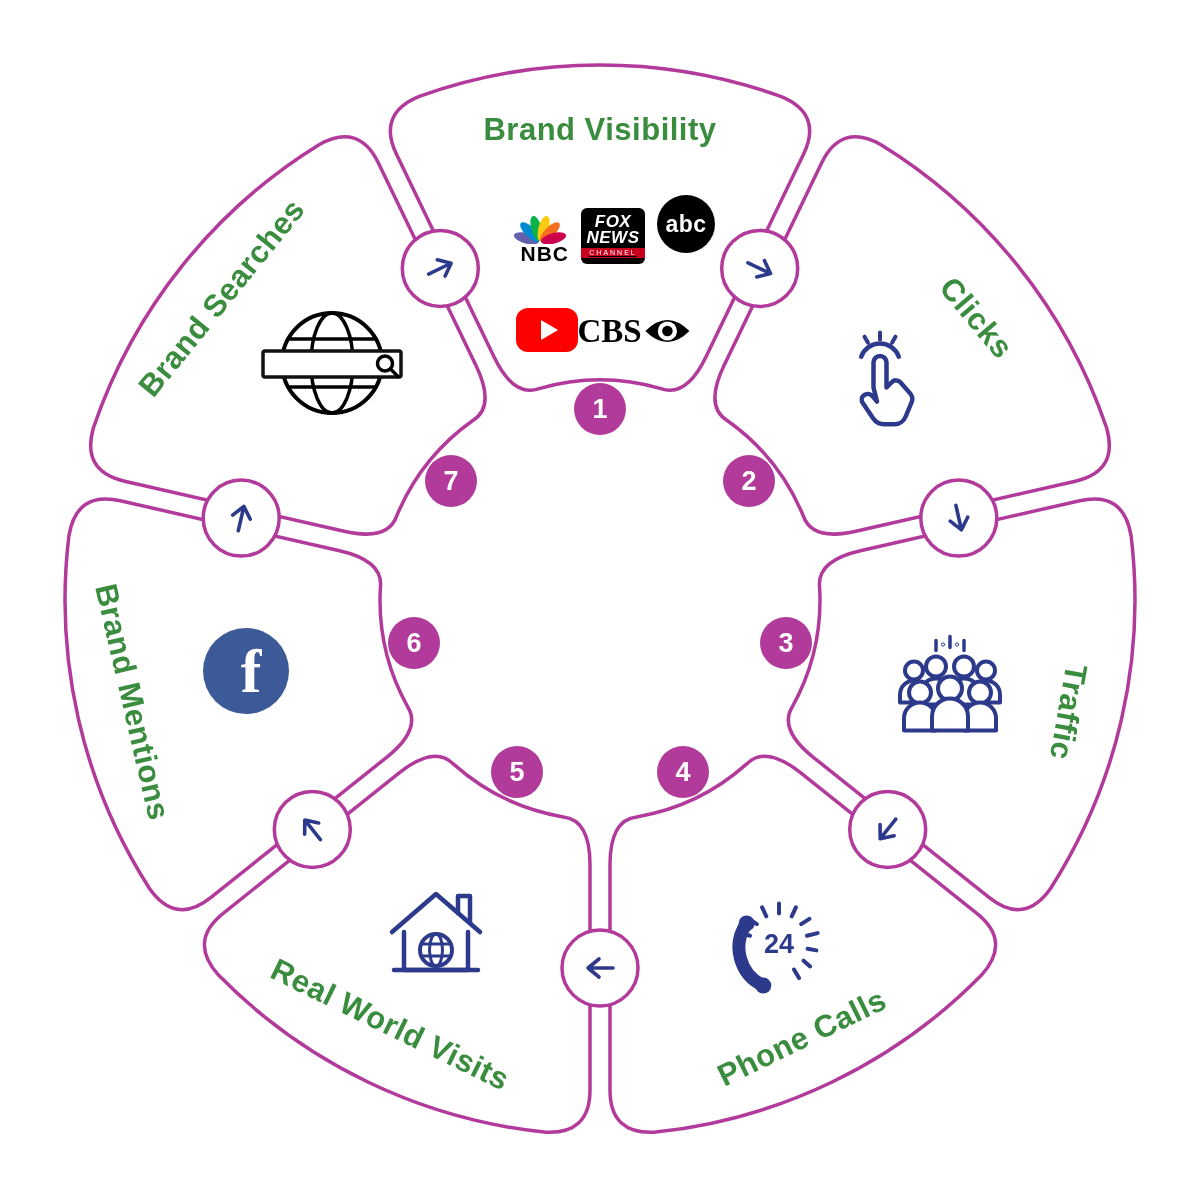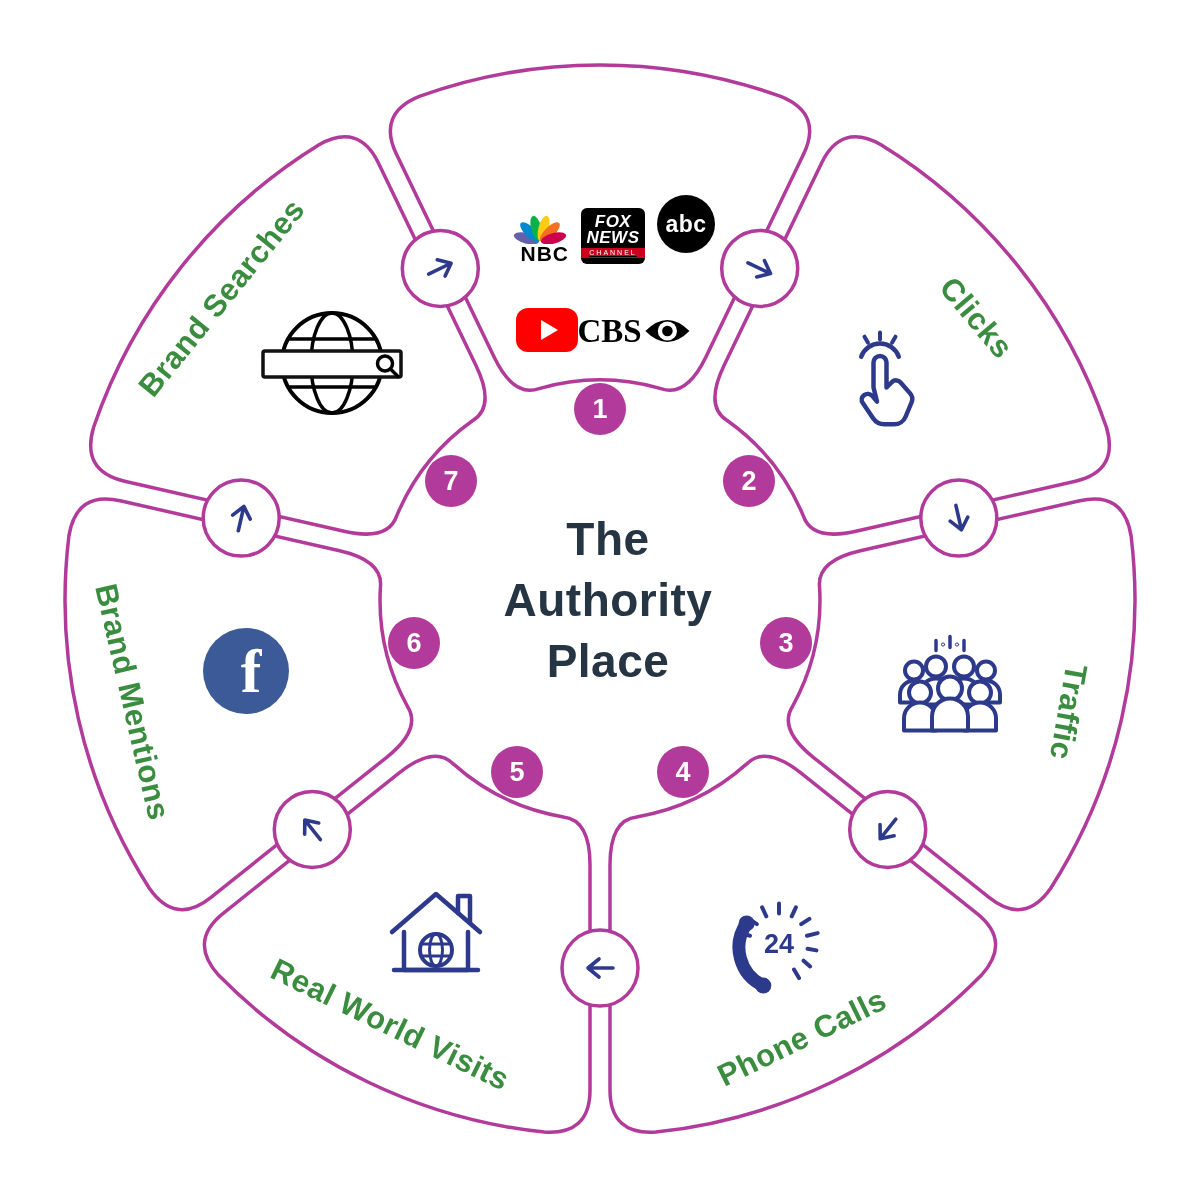--- a/index.html
+++ b/index.html
@@ -118,32 +118,30 @@
         </g>
       </g>
       <g transform="translate(440.3 268.4)">
         <circle r="38" fill="#fff" stroke="#b23a9a" stroke-width="3.5"></circle>
         <g transform="rotate(334.3)">
           <path d="M-13 0 H9 M1 -9 L12 0 L1 9" fill="none" stroke="#2d3a8c" stroke-width="3.6" stroke-linecap="round" stroke-linejoin="round"></path>
         </g>
       </g>
     </svg>
 
-  <div class="center-title">The
-Authority
-Place</div>
 
   <div class="badge" style="left:574px;top:383px">1</div>
   <div class="badge" style="left:723px;top:455px">2</div>
   <div class="badge" style="left:760px;top:617px">3</div>
   <div class="badge" style="left:657px;top:746px">4</div>
   <div class="badge" style="left:491px;top:746px">5</div>
   <div class="badge" style="left:388px;top:617px">6</div>
   <div class="badge" style="left:425px;top:455px">7</div>
 
+  <div class="seg-label" style="left:600px;top:130px;--rot:0deg">Brand Visibility</div>
   <div class="seg-label" style="left:976px;top:318px;--rot:50deg">Clicks</div>
   <div class="seg-label" style="left:1068px;top:712px;--rot:100deg">Traffic</div>
   <div class="seg-label" style="left:802px;top:1038px;--rot:-26deg">Phone Calls</div>
   <div class="seg-label" style="left:390px;top:1025px;--rot:26deg">Real World Visits</div>
   <div class="seg-label" style="left:132px;top:702px;--rot:77deg">Brand Mentions</div>
   <div class="seg-label" style="left:222px;top:298px;--rot:-51deg">Brand Searches</div>
 
   <div class="abs-c nbc-wrap" style="left:540px;top:237px">
     <svg width="58" height="34" viewBox="0 0 58 34">
       <ellipse cx="29" cy="18" rx="5.2" ry="13" fill="#6460aa" transform="rotate(-75 29 32)"></ellipse>

